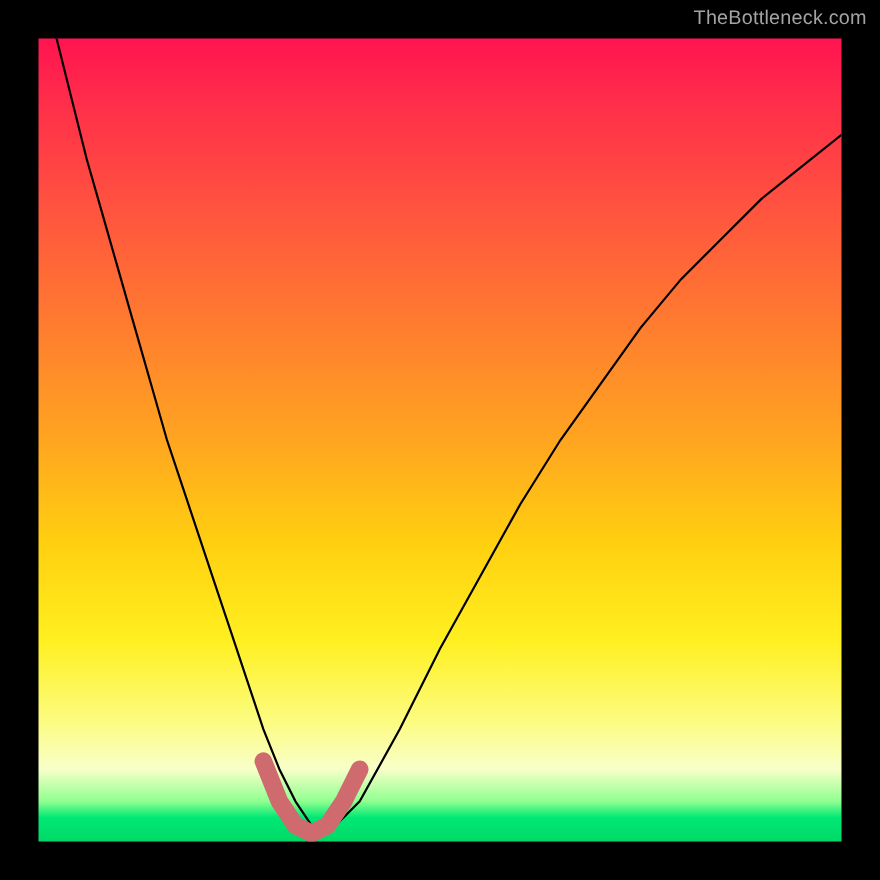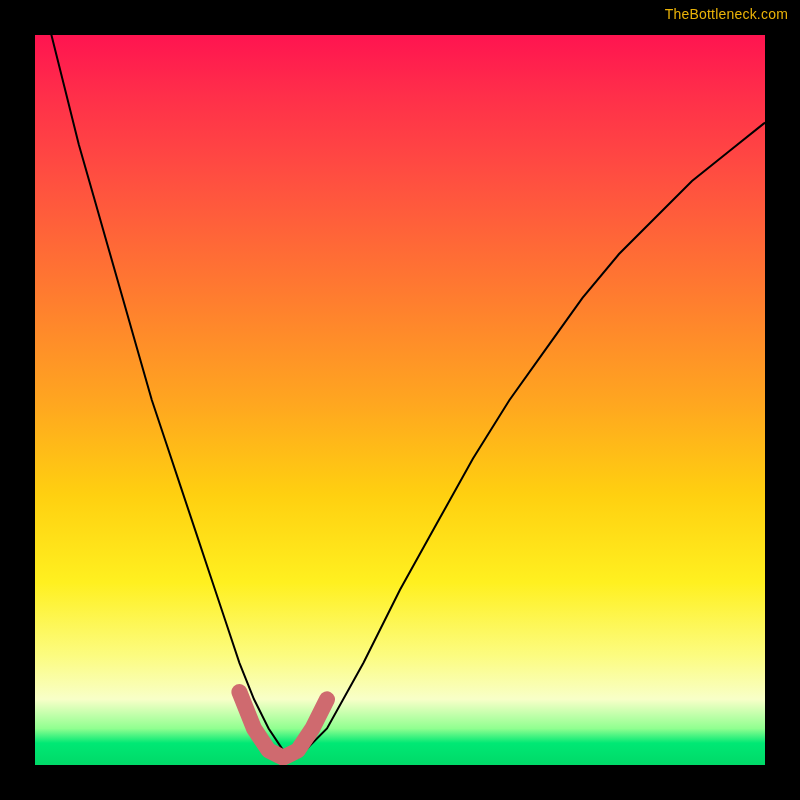--- a/index.html
+++ b/index.html
@@ -36,22 +36,22 @@
       #f8ffc8 91%,
       #90ff90 95%,
       #00e874 97%,
       #00d968 100%
     );
   }
   .watermark {
     position: absolute;
     top: 6px;
     right: 12px;
-    color: #eab308;
-    font-size: 14px;
+    color: #a3a3a3;
+    font-size: 18px;
     font-weight: 500;
     letter-spacing: 0.2px;
     z-index: 5;
   }
   svg.curves {
     position: absolute;
     inset: 0;
     width: 730px;
     height: 730px;
   }

